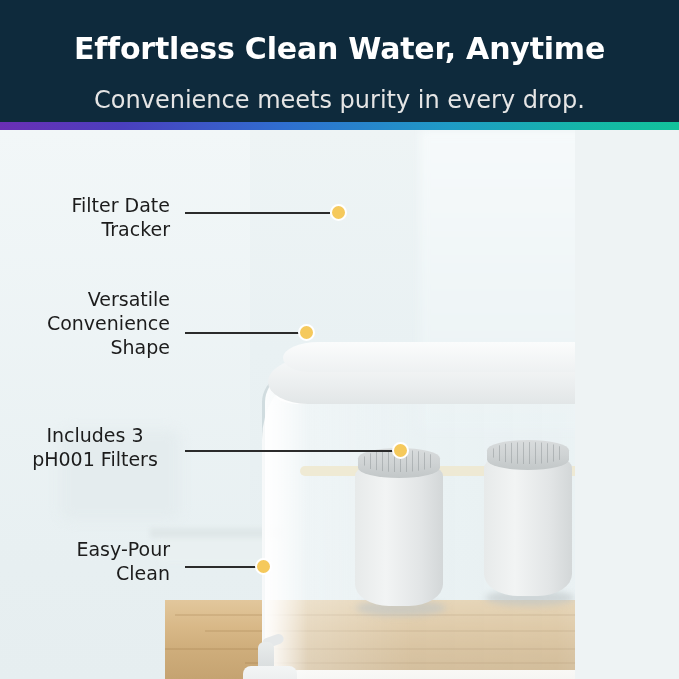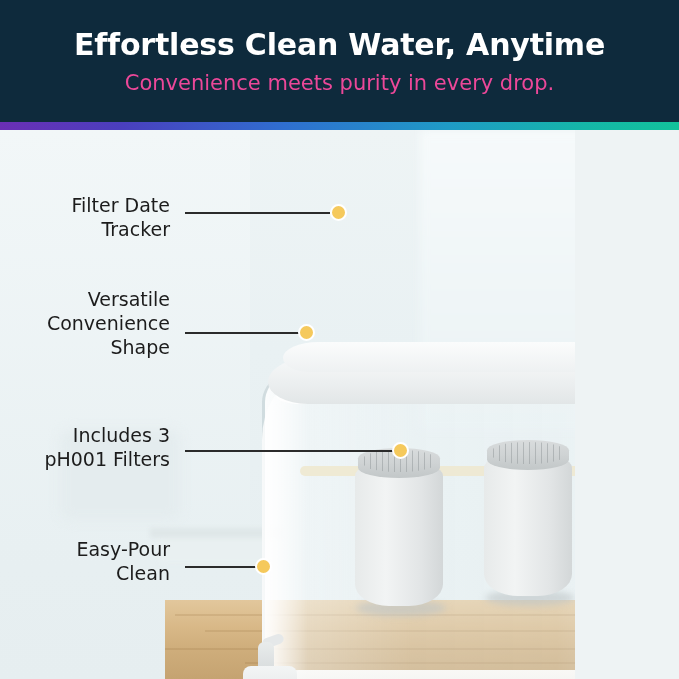--- a/index.html
+++ b/index.html
@@ -22,33 +22,33 @@
   #header {
     position: absolute;
     left: 0; top: 0;
     width: 679px;
     height: 122px;
     background: #0e2a3c;
     box-sizing: border-box;
     text-align: center;
   }
   #header-title {
-    margin: 0;
-    padding-top: 28px;
+    margin: 12px;
+    padding-top: 20px;
     color: #ffffff;
     font-size: 30px;
     font-weight: bold;
     letter-spacing: -0.2px;
     line-height: 1.15;
   }
   #header-subtitle {
     margin: 0;
     padding-top: 8px;
-    color: #ec4899;
-    font-size: 21px;
+    color: #e5e5e5;
+    font-size: 24px;
     font-weight: normal;
     line-height: 1.15;
   }
   #accent-bar {
     position: absolute;
     left: 0; top: 122px;
     width: 679px;
     height: 8px;
     background: linear-gradient(to right, #6b2fb5 0%, #4a3fbe 18%, #2f6fd0 42%, #1f9bc6 66%, #15b6a8 86%, #12c39b 100%);
   }
@@ -309,21 +309,21 @@
 Tracker</div>
     <div class="callout-line" style="left:185px; top:82px; width:145px;"></div>
     <div class="callout-dot" style="left:330px; top:74px;"></div>
 
     <div class="callout-label" style="left:20px; top:158px; width:150px;">Versatile
 Convenience
 Shape</div>
     <div class="callout-line" style="left:185px; top:202px; width:115px;"></div>
     <div class="callout-dot" style="left:298px; top:194px;"></div>
 
-    <div class="callout-label" style="left:20px; top:294px; width:150px;">Includes 3
+    <div class="callout-label" style="left:20px; top:294px; width:150px;text-align:center;">Includes 3
 pH001 Filters</div>
     <div class="callout-line" style="left:185px; top:320px; width:210px;"></div>
     <div class="callout-dot" style="left:392px; top:312px;"></div>
 
     <div class="callout-label" style="left:20px; top:408px; width:150px;">Easy-Pour
 Clean</div>
     <div class="callout-line" style="left:185px; top:436px; width:72px;"></div>
     <div class="callout-dot" style="left:255px; top:428px;"></div>
 
   </div>

